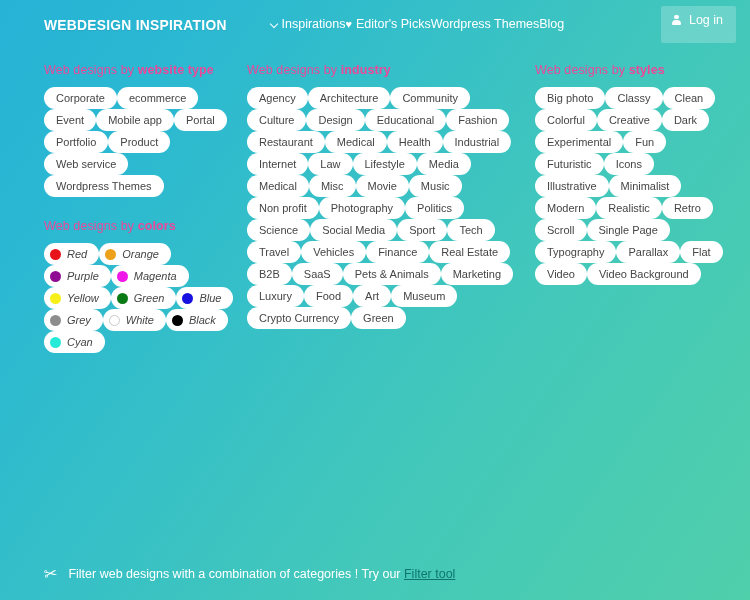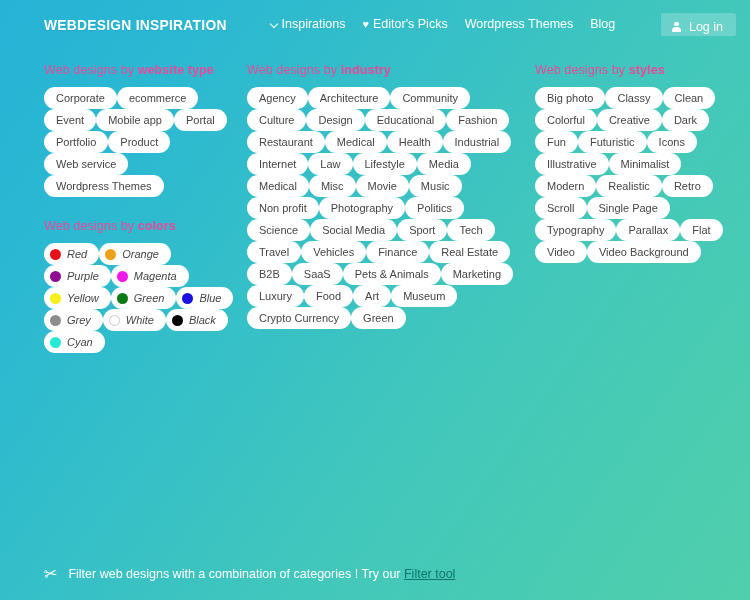--- a/index.html
+++ b/index.html
@@ -43,21 +43,20 @@
     transform: scaleX(0.92);
     transform-origin: left center;
     white-space: nowrap;
     text-shadow: 0 1px 1px rgba(0,0,0,0.08);
   }
 
   .nav {
     display: flex;
     align-items: flex-end;
     margin-left: 28px;
-    gap: 17px;
   }
 
   .nav-item {
     display: flex;
     align-items: center;
     gap: 4px;
     font-size: 12.5px;
     color: #ffffff;
     white-space: nowrap;
     cursor: pointer;
@@ -86,21 +85,21 @@
     font-size: 11px;
     line-height: 1;
     position: relative;
     top: 0px;
   }
 
   .login-btn {
     margin-left: auto;
     background: rgba(255,255,255,0.22);
     border-radius: 2px;
-    padding: 7px 13px 2px 11px;
+    padding: 7px 13px 16px 11px;
     font-size: 12.5px;
     display: flex;
     align-items: center;
     gap: 8px;
     color: #ffffff;
     cursor: pointer;
     white-space: nowrap;
   }
 
   .person-icon {
@@ -361,20 +360,21 @@
   <div class="col-styles">
     <div class="section">
       <div class="section-title"><span>Web designs by </span><b>styles</b></div>
       <div class="tags">
           <div class="tag">Big photo</div>
           <div class="tag">Classy</div>
           <div class="tag">Clean</div>
           <div class="tag">Colorful</div>
           <div class="tag">Creative</div>
           <div class="tag">Dark</div>
+          <div class="tag">Experimental</div>
           <div class="tag">Fun</div>
           <div class="tag">Futuristic</div>
           <div class="tag">Icons</div>
           <div class="tag">Illustrative</div>
           <div class="tag">Minimalist</div>
           <div class="tag">Modern</div>
           <div class="tag">Realistic</div>
           <div class="tag">Retro</div>
           <div class="tag">Scroll</div>
           <div class="tag">Single Page</div>

